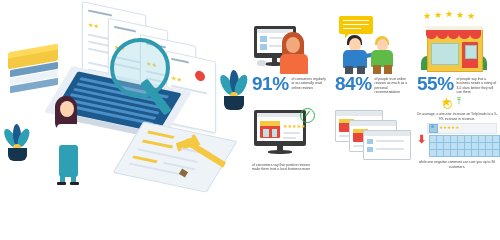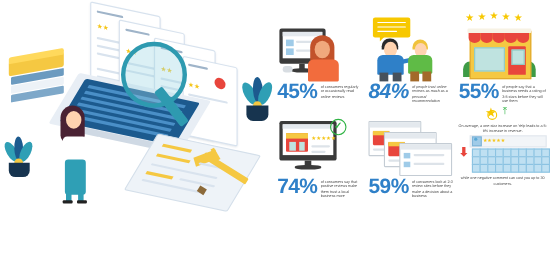--- a/index.html
+++ b/index.html
@@ -209,26 +209,26 @@
         <div class="bline" style="left:12px;top:16px;width:20px;"></div>
       </div>
       <div class="mon-stand" style="left:20px;top:42px;width:5px;height:5px;"></div>
       <div class="mon-base" style="left:13px;top:46px;width:20px;height:4px;"></div>
       <div class="hair" style="left:30px;top:16px;width:22px;height:28px;background:#c2522a;border-radius:11px 11px 6px 6px;"></div>
       <div class="head" style="left:34px;top:21px;width:14px;height:16px;background:#f0a87c;"></div>
       <div class="torso" style="left:28px;top:38px;width:28px;height:20px;background:#f26c3d;"></div>
       <div class="abs" style="left:5px;top:44px;width:9px;height:6px;background:#d8dde2;border-radius:4px;"></div>
     </div>
     <div class="stat-row">
-      <div class="pct">45%</div>
+      <div class="pct">91%</div>
       <div class="pct-txt">of consumers regularly or occasionally read online reviews</div>
     </div>
   </div>
 
-  <div class="statcol" style="left:335px;top:16px;width:76px;font-style:italic;">
+  <div class="statcol" style="left:335px;top:16px;width:76px;">
     <div class="stat-illus">
       <div class="bubble" style="left:4px;top:0px;width:34px;height:18px;">
         <div class="bubble-line" style="left:4px;top:4px;width:26px;"></div>
         <div class="bubble-line" style="left:4px;top:8px;width:26px;"></div>
         <div class="bubble-line" style="left:4px;top:12px;width:18px;"></div>
       </div>
       <div class="abs" style="left:10px;top:17px;width:5px;height:5px;background:#f7c800;
            clip-path:polygon(0 0,100% 0,0 100%);"></div>
       <div class="hair" style="left:12px;top:19px;width:15px;height:10px;background:#2a2a2a;border-radius:7px 7px 0 0;"></div>
       <div class="head" style="left:14px;top:22px;width:12px;height:14px;"></div>
@@ -287,21 +287,20 @@
         <div class="abs" style="left:15px;top:16px;width:5px;height:8px;background:#bfe3e0;"></div>
         <div class="star" style="left:26px;top:10px;font-size:5px;">★★★★★</div>
         <div class="bline" style="left:26px;top:19px;width:17px;"></div>
         <div class="bline" style="left:26px;top:24px;width:13px;"></div>
       </div>
       <div class="mon-stand" style="left:25px;top:38px;width:6px;height:5px;"></div>
       <div class="mon-base" style="left:16px;top:42px;width:24px;height:4px;"></div>
       <div class="checkmark" style="left:48px;top:0px;width:13px;height:13px;">✓</div>
     </div>
     <div class="stat-row">
-      <div class="pct">74%</div>
       <div class="pct-txt">of consumers say that positive reviews make them trust a local business more</div>
     </div>
   </div>
 
   <div class="statcol" style="left:335px;top:108px;width:80px;">
     <div class="stat-illus" style="height:52px;">
       <div class="bwin" style="left:0px;top:2px;width:46px;height:30px;">
         <div class="bbar" style="left:0;top:0;width:46px;height:5px;"></div>
         <div class="abs" style="left:3px;top:8px;width:15px;height:13px;background:#e8453c;border-radius:1px;"></div>
         <div class="abs" style="left:3px;top:8px;width:15px;height:4px;background:#f5c842;"></div>
@@ -317,24 +316,20 @@
         <div class="bline" style="left:21px;top:16px;width:20px;"></div>
         <div class="bline" style="left:3px;top:24px;width:38px;"></div>
       </div>
       <div class="bwin" style="left:28px;top:22px;width:46px;height:28px;">
         <div class="bbar" style="left:0;top:0;width:46px;height:5px;"></div>
         <div class="abs" style="left:3px;top:8px;width:6px;height:5px;background:#9fcbe8;"></div>
         <div class="bline" style="left:12px;top:9px;width:28px;"></div>
         <div class="abs" style="left:3px;top:16px;width:6px;height:5px;background:#9fcbe8;"></div>
         <div class="bline" style="left:12px;top:17px;width:28px;"></div>
       </div>
-    </div>
-    <div class="stat-row">
-      <div class="pct">59%</div>
-      <div class="pct-txt">of consumers look at 2-3 review sites before they make a decision about a business</div>
     </div>
   </div>
 
   <div class="statcol" style="left:415px;top:96px;width:84px;">
     <div style="position:relative;height:16px;">
       <div class="abs" style="left:28px;top:4px;width:7px;height:7px;border:.8px solid #f7c800;border-radius:50%;background:#fff;"></div>
       <span class="bigstar" style="left:26px;top:2px;font-size:12px;">★</span>
       <span class="arrow-up" style="left:42px;top:1px;">⤒</span>
     </div>
     <div class="rev-txt">On average, a one-star increase on Yelp leads to a 5-9% increase in revenue.</div>

